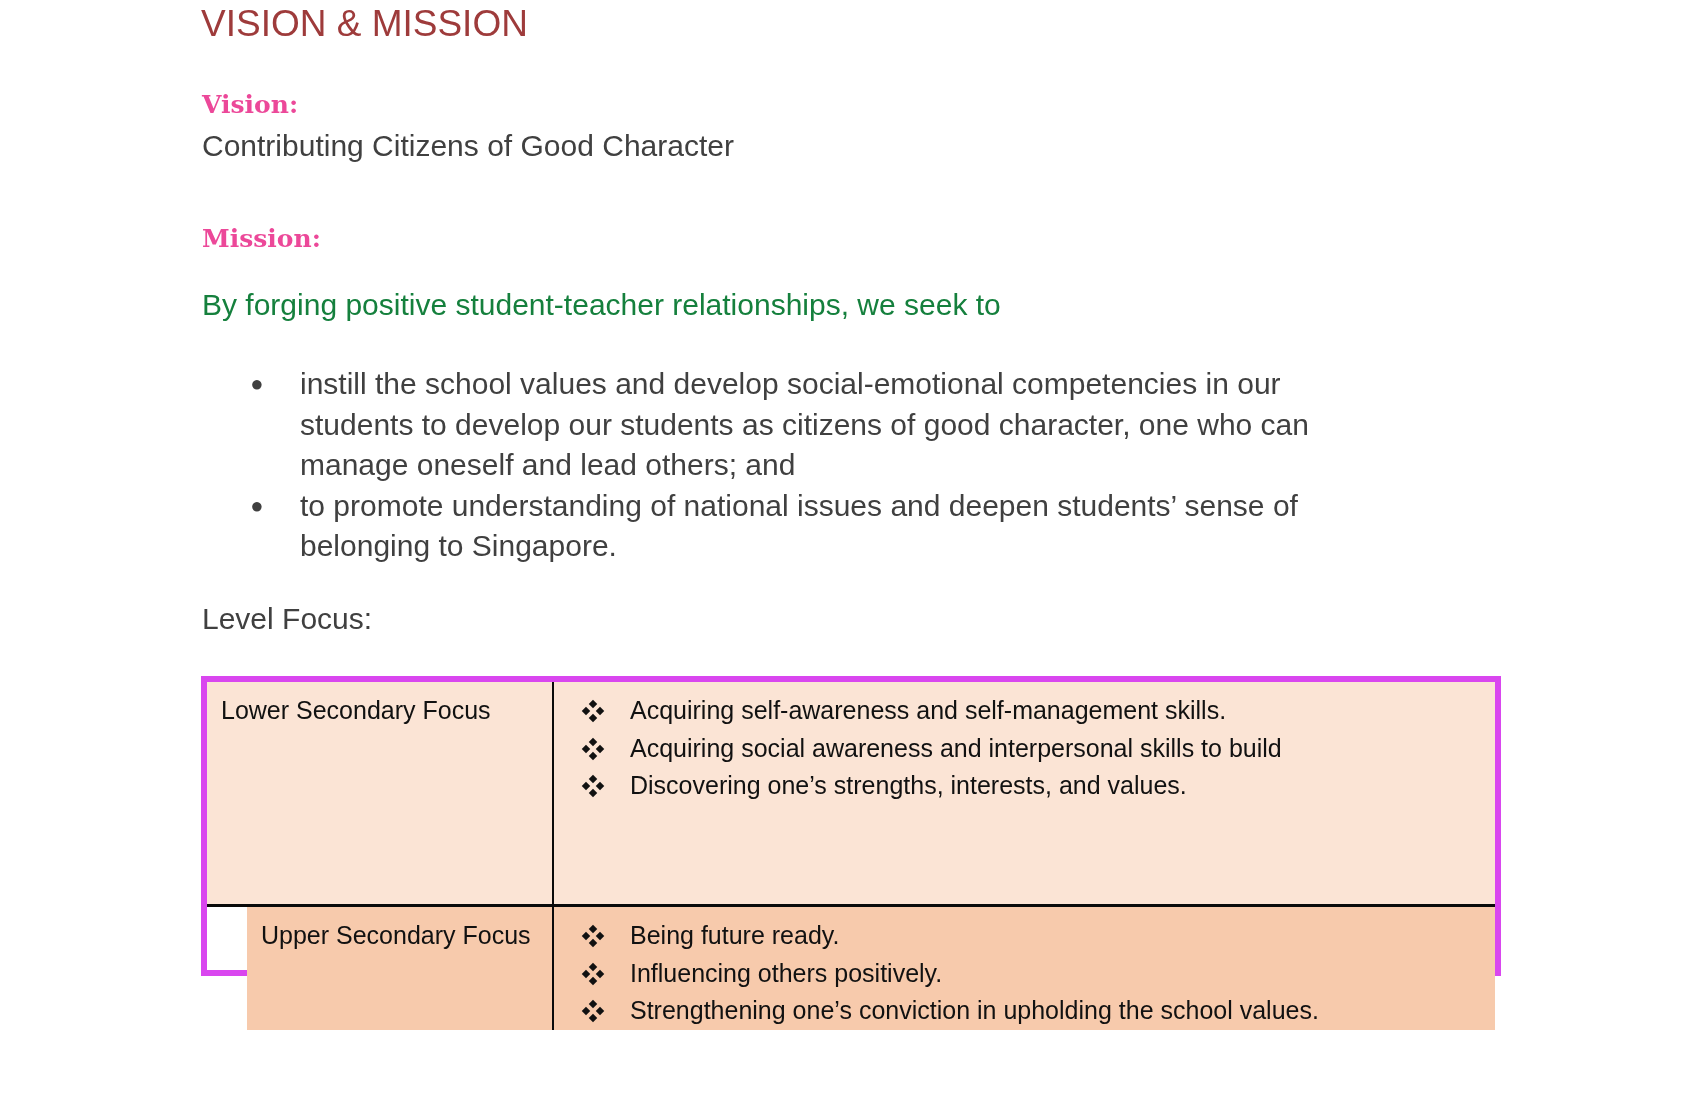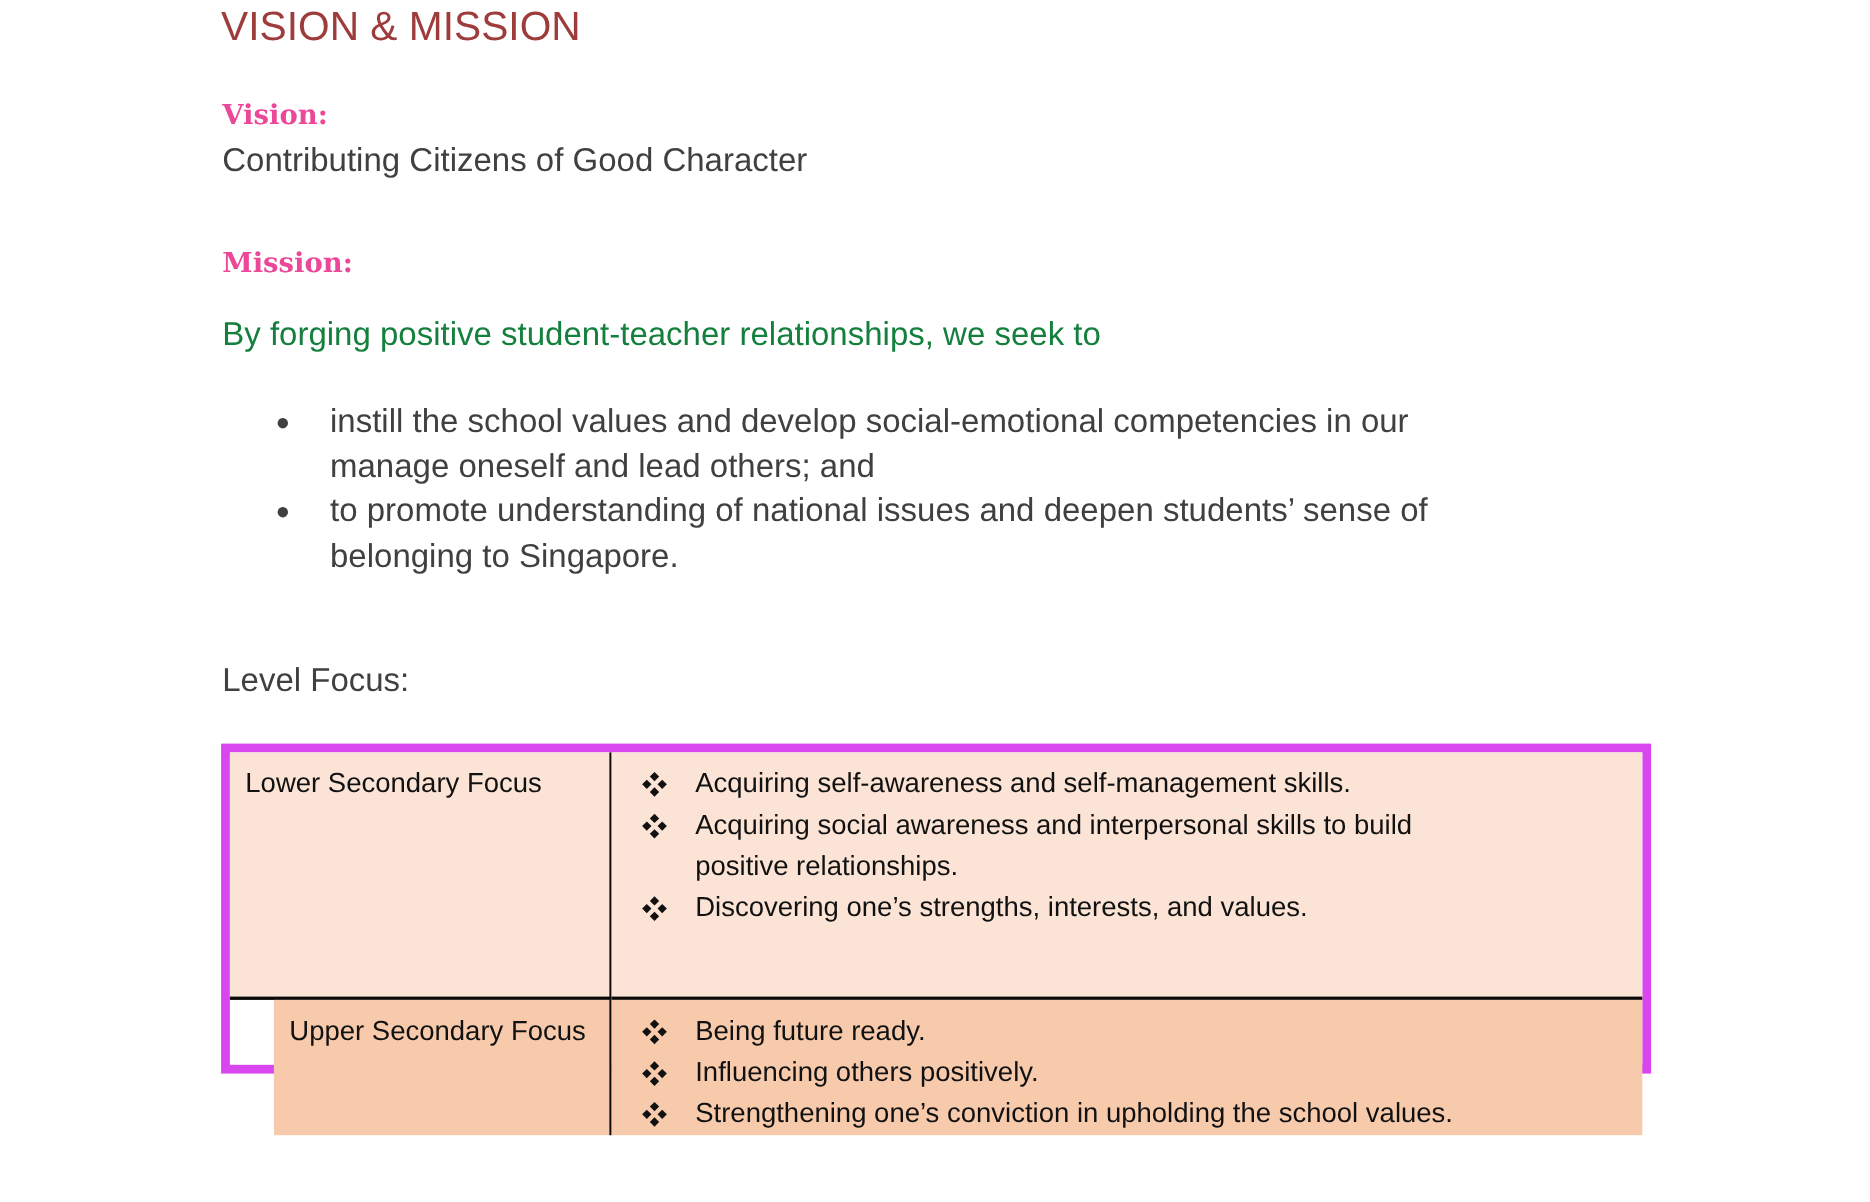--- a/index.html
+++ b/index.html
@@ -71,21 +71,21 @@
     .level-label {
       left: 202px; top: 600px;
       font-size: 30px; line-height: 38px;
       color: #404040;
     }
 
     .focus-table {
       position: absolute;
       left: 201px; top: 676px;
       width: 1300px; height: 300px;
-      border: 8px solid #d946ef;
+      border: 6px solid #d946ef;
       box-sizing: border-box;
       display: grid;
       grid-template-columns: 347px 1fr;
       grid-template-rows: 225px 1fr;
     }
     .cell {
       position: relative;
       box-sizing: border-box;
       font-family: "Liberation Sans", "DejaVu Sans", sans-serif;
       color: #111111;
@@ -130,20 +130,21 @@
 <div class="abs label-serif vision-label">Vision:</div>
 <div class="abs vision-text">Contributing Citizens of Good Character</div>
 
 <div class="abs label-serif mission-label">Mission:</div>
 <div class="abs mission-intro">By forging positive student-teacher relationships, we seek to</div>
 
 <ul class="mission-list">
   <li>
     <span class="bullet">●</span>
     <span class="line">instill the school values and develop social-emotional competencies in our</span>
+    <span class="line">students to develop our students as citizens of good character, one who can</span>
     <span class="line">manage oneself and lead others; and</span>
   </li>
   <li>
     <span class="bullet">●</span>
     <span class="line">to promote understanding of national issues and deepen students’ sense of</span>
     <span class="line">belonging to Singapore.</span>
   </li>
 </ul>
 
 <div class="abs level-label">Level Focus:</div>
@@ -165,21 +166,20 @@
         <span class="line">Acquiring self-awareness and self-management skills.</span>
       </li>
       <li>
         <span class="diamond">
             <i class="t"></i>
             <i class="b"></i>
             <i class="l"></i>
             <i class="r"></i>
           </span>
         <span class="line">Acquiring social awareness and interpersonal skills to build</span>
-        <span class="line">positive relationships.</span>
       </li>
       <li>
         <span class="diamond">
             <i class="t"></i>
             <i class="b"></i>
             <i class="l"></i>
             <i class="r"></i>
           </span>
         <span class="line">Discovering one’s strengths, interests, and values.</span>
       </li>

